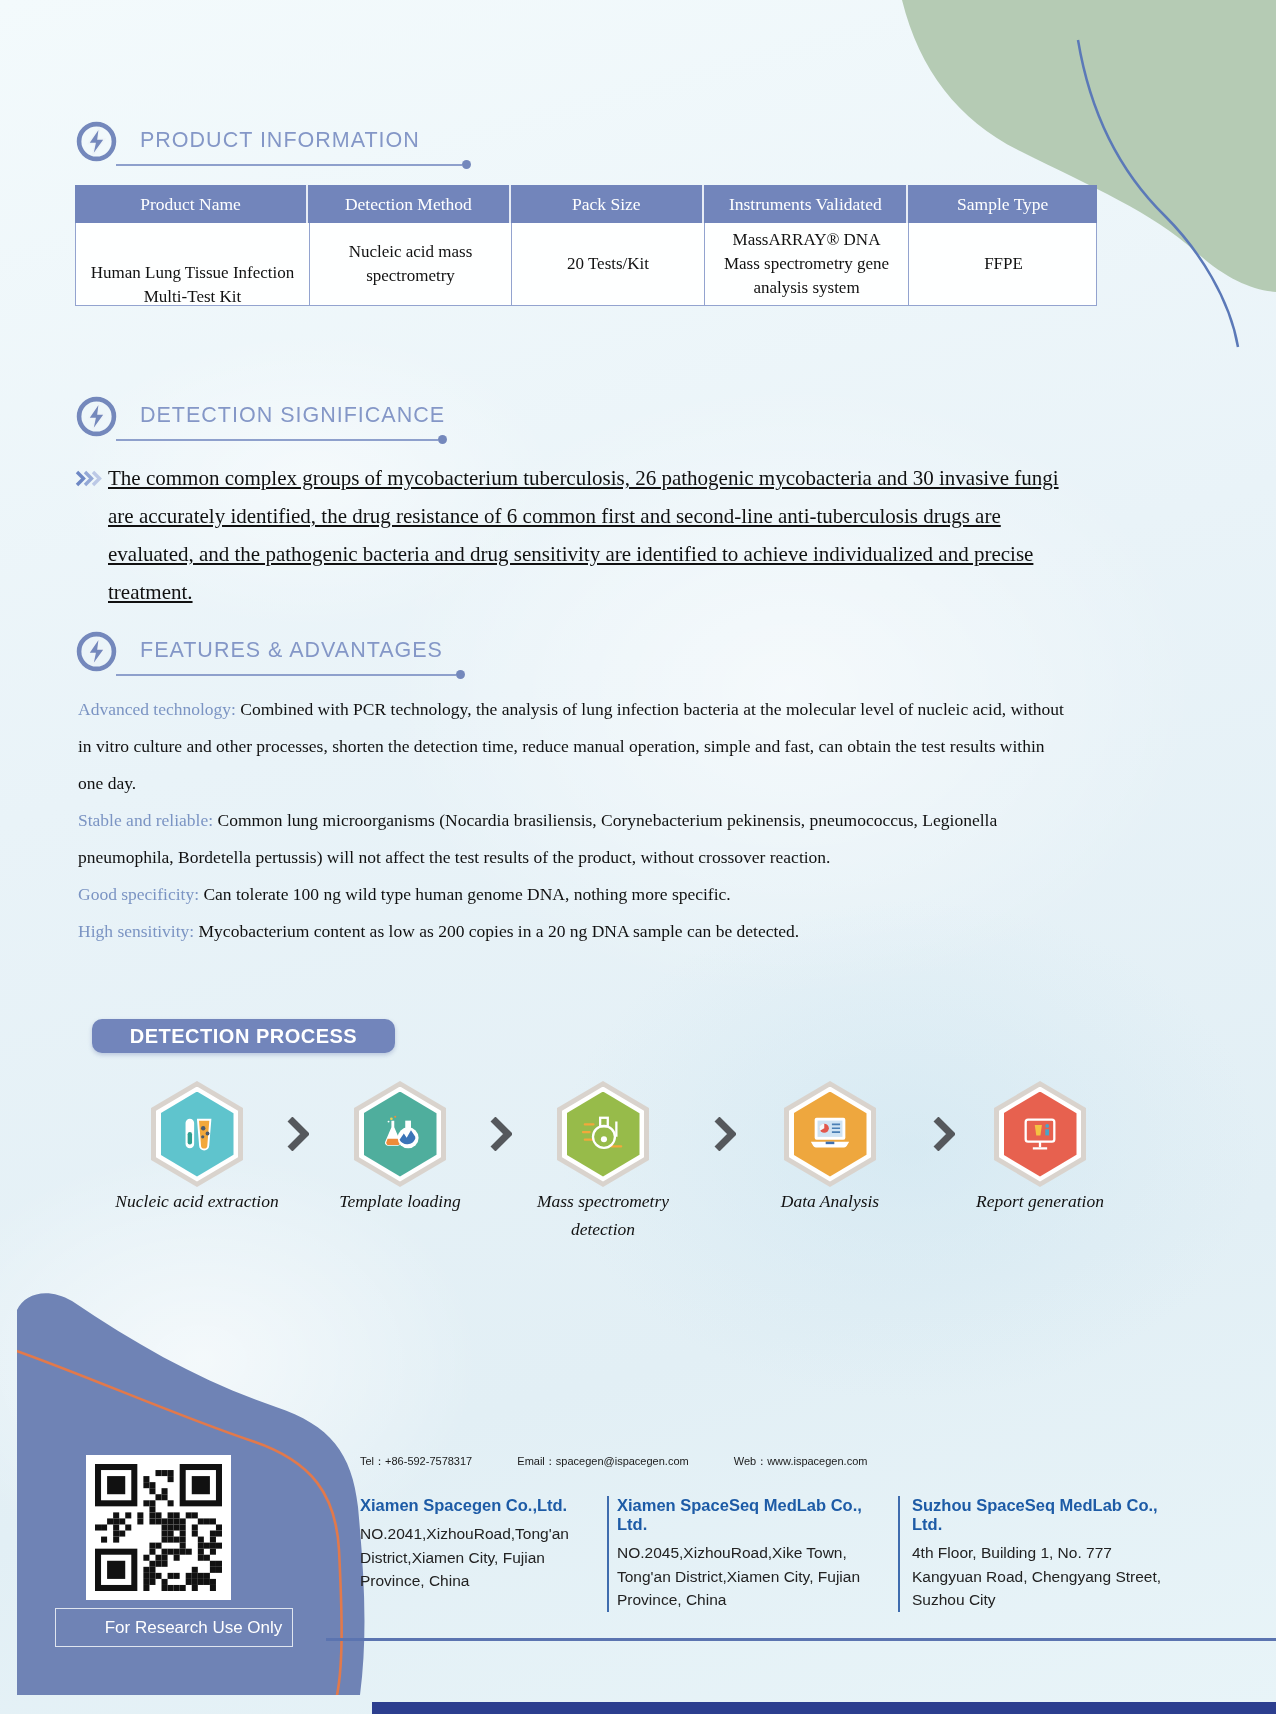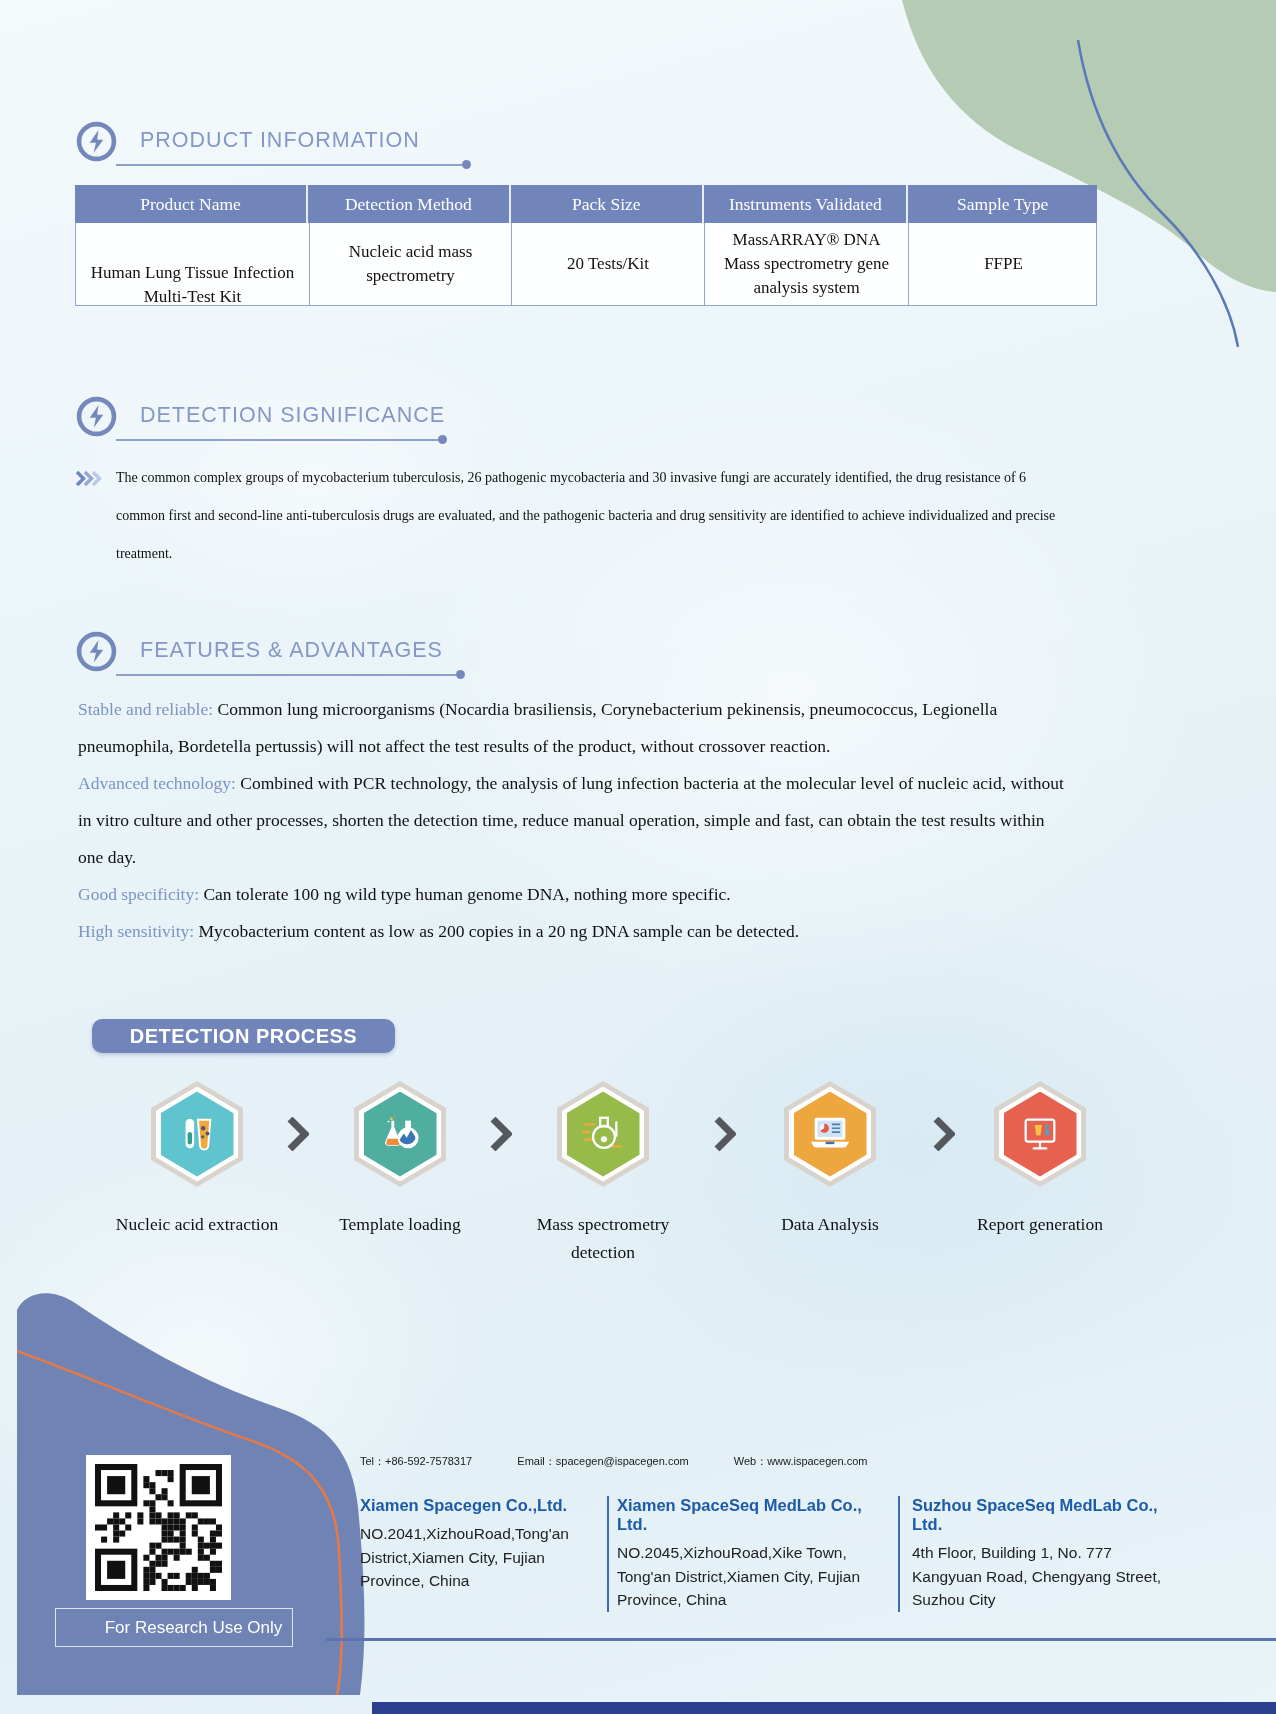--- a/index.html
+++ b/index.html
@@ -42,39 +42,39 @@
   .tbody .cell{font-size:17px;line-height:24px;display:flex;align-items:center;justify-content:center;
                text-align:center;border-left:1px solid #93a3cf;padding:2px 10px;box-sizing:border-box;}
   .tbody .cell:first-child{border-left:none;margin-top:41px;}
   .c0{width:233px}.c1{width:202px}.c2{width:193px}.c3{width:204px}.c4{width:190px}
   .tbody .c0,.tbody .c1,.tbody .c2,.tbody .c3,.tbody .c4{width:auto;flex:0 0 auto;}
   .tbody .cell.c0{width:233px}.tbody .cell.c1{width:202px}.tbody .cell.c2{width:193px}
   .tbody .cell.c3{width:204px}.tbody .cell.c4{width:190px}
 
   
   .sig-chevrons{position:absolute;left:75px;top:470px;}
-  .sig-text{position:absolute;left:116px;top:459px;width:962px;font-size:14px;line-height:38px;}
+  .sig-text{position:absolute;left:108px;top:459px;width:962px;font-size:21px;line-height:38px;text-decoration:underline;}
 
   
   .features{position:absolute;left:78px;top:691px;width:990px;font-size:17.5px;line-height:37px;}
   .features p{margin:0;}
   .feat-label{color:#7b94c3;}
 
   
   .badge{position:absolute;left:92px;top:1019px;width:303px;height:34px;background:#7285bb;
          border-radius:10px;color:#fff;font-family:"Liberation Sans",sans-serif;font-weight:bold;
          font-size:20px;line-height:34px;text-align:center;letter-spacing:.5px;
          box-shadow:0 2px 4px rgba(80,100,160,.3);}
   .step{position:absolute;top:1081px;width:170px;text-align:center;}
   .hex{clip-path:polygon(50% 0,100% 25.5%,100% 74.5%,50% 100%,0 74.5%,0 25.5%);
        display:flex;align-items:center;justify-content:center;}
   .hex-outer{width:92px;height:106px;background:#d9d3cd;margin:0 auto;}
   .hex-mid{width:82px;height:95px;background:#ffffff;}
   .hex-in{width:73px;height:85px;}
-  .step .lbl{margin-top:23px;font-size:17.5px;line-height:28px;color:#111;}
+  .step .lbl{margin-top:0;font-size:17.5px;line-height:28px;color:#111;font-style:italic;}
   .arrow{position:absolute;top:1117px;width:22px;height:34px;}
 
   
   .blob-blue{position:absolute;left:0;top:1255px;width:400px;height:459px;}
   .qr{position:absolute;left:86px;top:1455px;width:127px;height:127px;background:#fff;padding:9px;}
   .qr svg{display:block;width:127px;height:127px;}
   .research{position:absolute;left:55px;top:1608px;width:197px;height:37px;border:1.5px solid #dfe5ef;
             color:#fff;font-family:"Liberation Sans",sans-serif;font-size:17px;line-height:37px;
             text-align:center;padding-left:39px;}
 
@@ -155,22 +155,22 @@
     <svg class="logo" viewBox="0 0 40 40">
       <circle cx="20" cy="20" r="17" fill="none" stroke="#7488bc" stroke-width="4.5"></circle>
       <path d="M23 6 L12 22 L18.5 22 L16 34 L28 17.5 L21.5 17.5 Z" fill="#7488bc" stroke="#eef4f8" stroke-width="1.5"></path>
     </svg>
     <div class="title">FEATURES &amp; ADVANTAGES</div>
     <div class="rule"></div>
     <div class="dot"></div>
   </div>
 
   <div class="features">
+    <p><span class="feat-label">Advanced technology:</span> <span>Combined with PCR technology, the analysis of lung infection bacteria at the molecular level of nucleic acid, without in vitro culture and other processes, shorten the detection time, reduce manual operation, simple and fast, can obtain the test results within one day.</span></p>
     <p><span class="feat-label">Stable and reliable:</span> <span>Common lung microorganisms (Nocardia brasiliensis, Corynebacterium pekinensis, pneumococcus, Legionella pneumophila, Bordetella pertussis) will not affect the test results of the product, without crossover reaction.</span></p>
-    <p><span class="feat-label">Advanced technology:</span> <span>Combined with PCR technology, the analysis of lung infection bacteria at the molecular level of nucleic acid, without in vitro culture and other processes, shorten the detection time, reduce manual operation, simple and fast, can obtain the test results within one day.</span></p>
     <p><span class="feat-label">Good specificity:</span> <span>Can tolerate 100 ng wild type human genome DNA, nothing more specific.</span></p>
     <p><span class="feat-label">High sensitivity:</span> <span>Mycobacterium content as low as 200 copies in a 20 ng DNA sample can be detected.</span></p>
   </div>
 
   <div class="badge">DETECTION PROCESS</div>
 
   <div class="step" style="left:112px">
     <div class="hex hex-outer">
         <div class="hex hex-mid">
           <div class="hex hex-in" style="display: flex; align-items: center; justify-content: center; background: rgb(95, 196, 205);">

